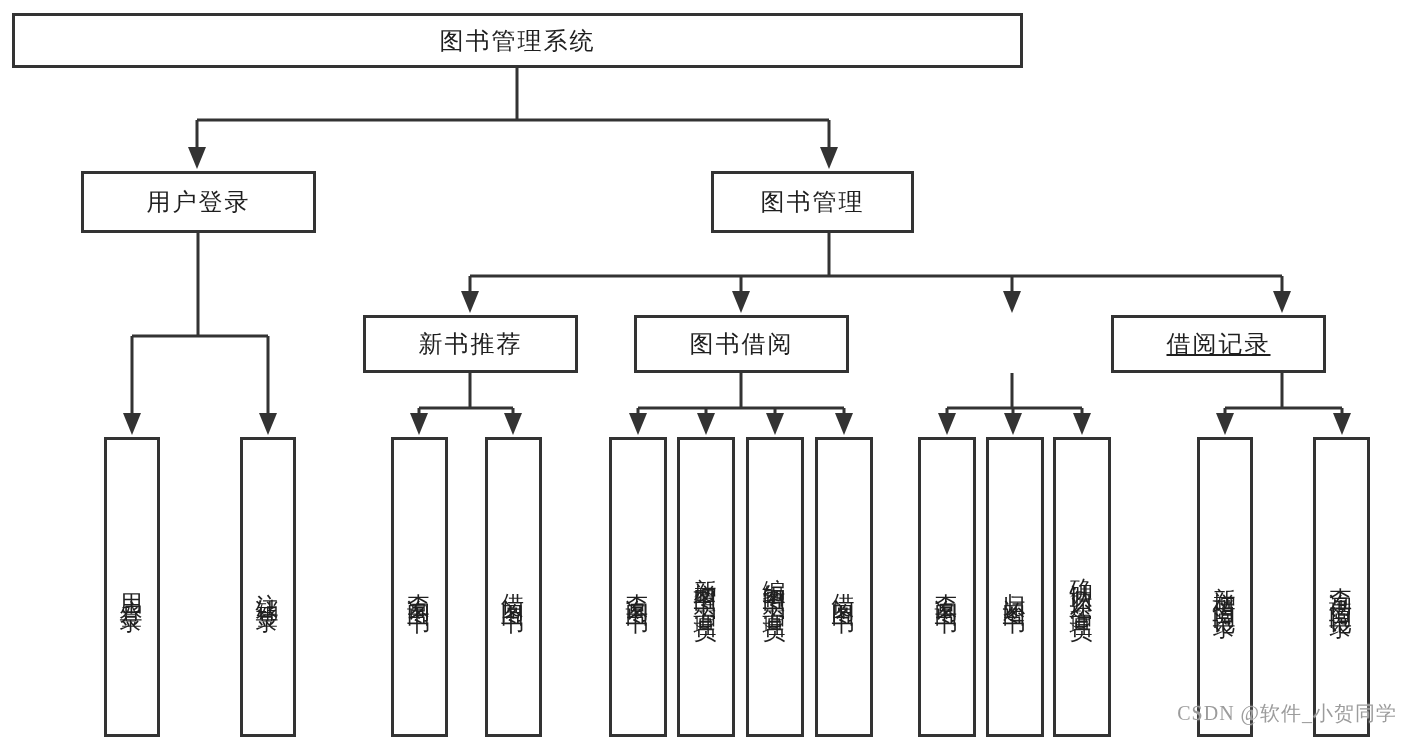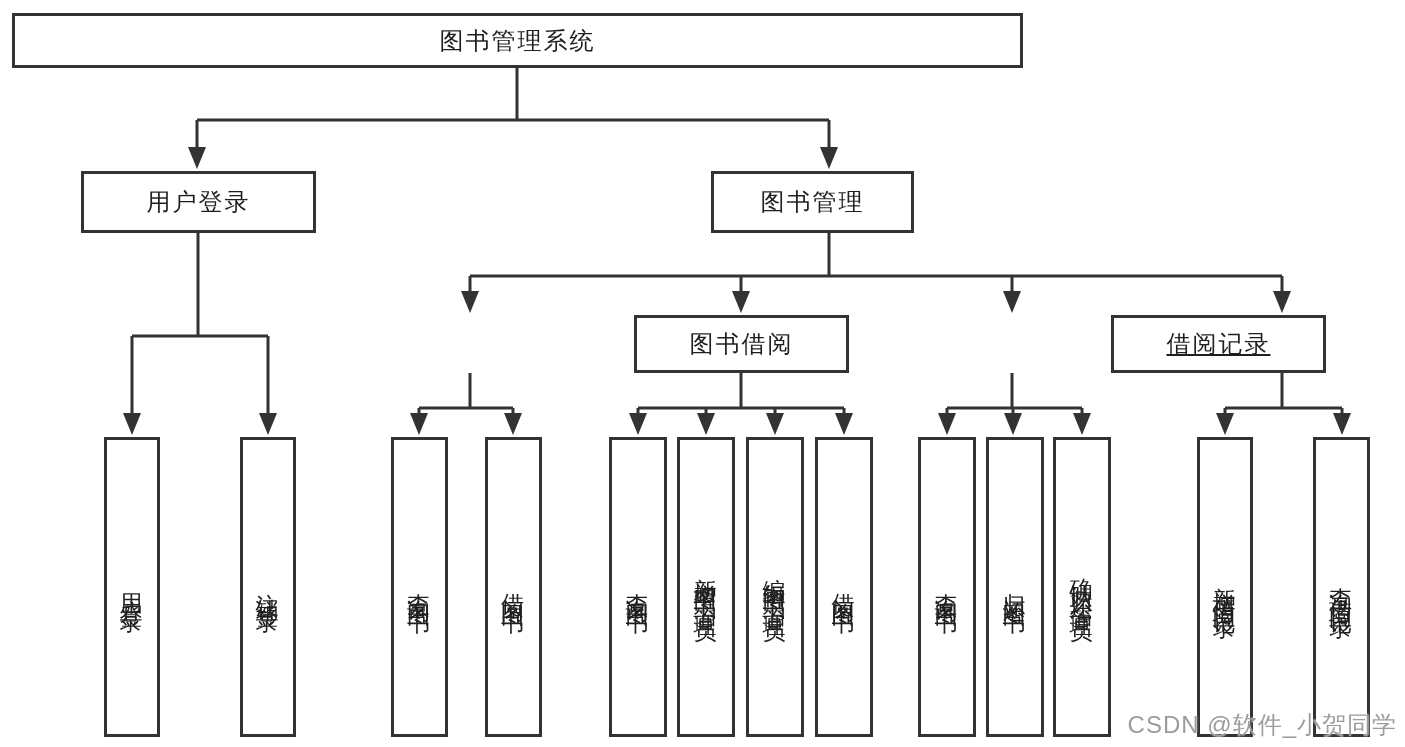--- a/index.html
+++ b/index.html
@@ -64,26 +64,27 @@
   .lf7  { left: 746px;  width: 58px; }
   .lf8  { left: 815px;  width: 58px; }
   .lf9  { left: 918px;  width: 58px; }
   .lf10 { left: 986px;  width: 58px; }
   .lf11 { left: 1053px; width: 58px; }
   .lf12 { left: 1197px; width: 56px; }
   .lf13 { left: 1313px; width: 57px; }
   .watermark {
     position: absolute;
     right: 8px;
-    bottom: 6px;
-    font-size: 24px;
+    bottom: 20px;
+    font-size: 20px;
     color: #9c9c9c;
     letter-spacing: 1px;
     text-shadow: 0 0 2px #ffffff;
     z-index: 10;
+    font-family: Liberation Serif, serif;
   }
 </style>
 </head>
 <body>
 
 <div class="canvas">
 
   <svg class="connectors" viewBox="0 0 1405 747" xmlns="http://www.w3.org/2000/svg">
     <g stroke="#333333" stroke-width="3" fill="none">
 
@@ -128,20 +129,23 @@
     <span>图书管理系统</span>
   </div>
 
   <div class="box l1-box-a">
     <span>用户登录</span>
   </div>
   <div class="box l1-box-b">
     <span>图书管理</span>
   </div>
 
+  <div class="box l2-box l2-x1">
+    <span>新书推荐</span>
+  </div>
   <div class="box l2-box l2-x2">
     <span>图书借阅</span>
   </div>
   <div class="box l2-box l2-x4">
     <span>借阅记录</span>
   </div>
 
   <div class="box leaf lf1">
     <span class="vtext">用户登录</span>
   </div>

